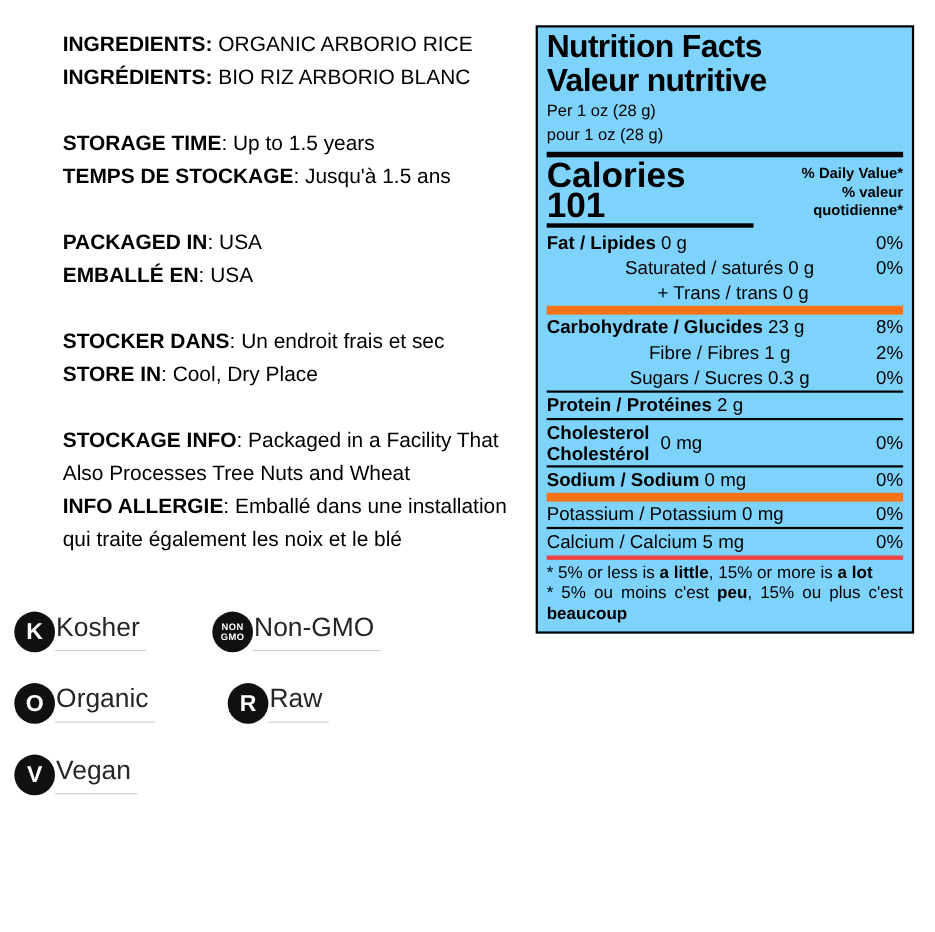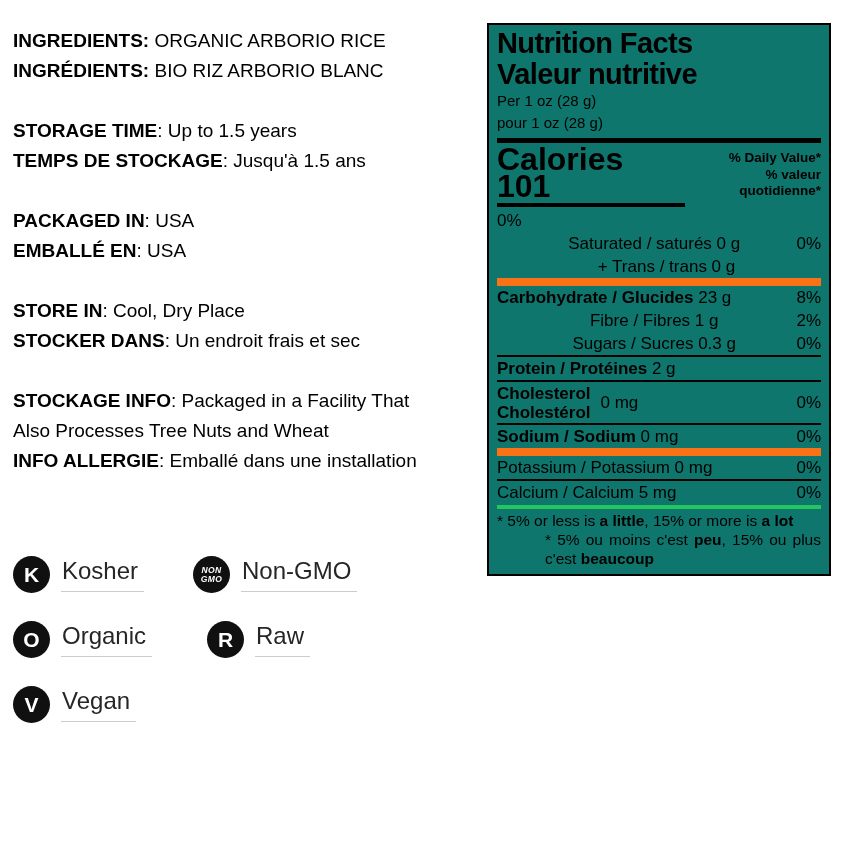--- a/index.html
+++ b/index.html
@@ -5,109 +5,111 @@
   html,body{margin:0;padding:0;}
   body{
     width:850px;height:847px;background:#ffffff;position:relative;
     font-family:"Liberation Sans",sans-serif;color:#000;
     -webkit-font-smoothing:antialiased;
   }
   b{font-weight:bold;}
 
   
   .left-info{position:absolute;left:13px;top:26px;width:468px;font-size:19px;line-height:30px;}
-  .info-section{margin-bottom:30px;}
+  .info-section{margin-bottom:30px;margin-left:44px;}
   .info-line{white-space:nowrap;}
 
   
   .nutrition{
     position:absolute;left:487px;top:23px;width:344px;box-sizing:border-box;
-    border:2px solid #000;background:#0f766e;padding:3px 8px 6px 8px;
+    border:2px solid #000;background:#7dd3fc;padding:3px 8px 6px 8px;
   }
   .nf-title{font-size:29px;font-weight:bold;line-height:31px;letter-spacing:-0.6px;}
   .nf-serving{font-size:15px;line-height:22px;}
   .nf-bar{height:0;border-top:5px solid #000;margin-top:4px;}
   .nf-cal-row{display:flex;justify-content:space-between;align-items:flex-start;padding-top:3px;}
   .nf-cal{font-size:32px;font-weight:bold;line-height:27px;border-bottom:4px solid #000;padding:0 6px 3px 0;}
   .nf-dvh{text-align:right;font-size:13.5px;font-weight:bold;line-height:16.5px;padding-top:4px;}
   .nf-rows{margin-top:2px;}
   .nf-row{display:flex;justify-content:space-between;align-items:baseline;font-size:17px;line-height:20px;padding:1.5px 0;}
   .nf-row.twol{align-items:center;}
   .nf-row .nm{flex:1;display:flex;align-items:center;}
   .nf-row .nm.plain{display:block;}
   .nf-row .dv{text-align:right;white-space:nowrap;}
   .indent{padding-left:15px;text-align:center;}
   .top-thin{border-top:2px solid #000;}
   .top-thick{border-top:8px solid #f97316;}
   .twol .stack div{font-weight:bold;line-height:19px;}
   .twol .val{margin-left:10px;}
-  .nf-foot{border-top:4px solid #22c55e;margin-top:1px;padding-top:2px;font-size:15.5px;line-height:19px;}
+  .nf-foot{border-top:4px solid #ef4444;margin-top:1px;padding-top:2px;font-size:15.5px;line-height:19px;}
   .nf-foot p{margin:0;}
-  .nf-foot p.fr{text-align:justify;margin-left:48px;}
+  .nf-foot p.fr{text-align:justify;}
 
   
   .badges{position:absolute;left:13px;top:555px;}
   .badge-row{display:flex;align-items:flex-start;margin-bottom:26px;}
   .badge{display:flex;align-items:center;height:39px;}
   .badge.col1{width:180px;}
   .badge.offset{margin-left:14px;}
   .badge-circle{
     width:37px;height:37px;border-radius:50%;background:#101010;color:#fff;
     display:flex;flex-direction:column;align-items:center;justify-content:center;
     font-weight:bold;flex:0 0 auto;
   }
   .badge-circle .big{font-size:21px;line-height:21px;}
-  .badge-circle .small{font-size:8.5px;line-height:9px;letter-spacing:0.4px;font-style:italic;}
+  .badge-circle .small{font-size:8.5px;line-height:9px;letter-spacing:0.4px;}
   .badge-label{
-    margin-left:11px;font-size:24px;color:#262626;line-height:26px;
+    font-size:24px;color:#262626;line-height:26px;
     padding:0 6px 7px 1px;border-bottom:1px solid #cccccc;
   }
 </style>
 </head>
 <body>
 
 <div class="left-info" id="left-info">
     <div class="info-section">
       <div class="info-line"><b>INGREDIENTS: </b><span>ORGANIC ARBORIO RICE</span></div>
       <div class="info-line"><b>INGRÉDIENTS: </b><span>BIO RIZ ARBORIO BLANC</span></div>
     </div>
     <div class="info-section">
       <div class="info-line"><b>STORAGE TIME</b><span>: Up to 1.5 years</span></div>
       <div class="info-line"><b>TEMPS DE STOCKAGE</b><span>: Jusqu'à 1.5 ans</span></div>
     </div>
     <div class="info-section">
       <div class="info-line"><b>PACKAGED IN</b><span>: USA</span></div>
       <div class="info-line"><b>EMBALLÉ EN</b><span>: USA</span></div>
     </div>
     <div class="info-section">
+      <div class="info-line"><b>STOCKER DANS</b><span>: Un endroit frais et sec</span></div>
       <div class="info-line"><b>STORE IN</b><span>: Cool, Dry Place</span></div>
-      <div class="info-line"><b>STOCKER DANS</b><span>: Un endroit frais et sec</span></div>
     </div>
     <div class="info-section">
       <div class="info-line"><b>STOCKAGE INFO</b><span>: Packaged in a Facility That</span></div>
       <div class="info-line"><span>Also Processes Tree Nuts and Wheat</span></div>
       <div class="info-line"><b>INFO ALLERGIE</b><span>: Emballé dans une installation</span></div>
+      <div class="info-line"><span>qui traite également les noix et le blé</span></div>
     </div>
   </div>
 
 <div class="nutrition">
   <div class="nf-title">Nutrition Facts</div>
   <div class="nf-title">Valeur nutritive</div>
   <div class="nf-serving">Per 1 oz (28 g)</div>
   <div class="nf-serving">pour 1 oz (28 g)</div>
   <div class="nf-bar"></div>
   <div class="nf-cal-row">
     <div class="nf-cal">Calories 101</div>
     <div class="nf-dvh">
       <div>% Daily Value*</div>
       <div>% valeur quotidienne*</div>
     </div>
   </div>
   <div class="nf-rows" id="nf-rows">
       <div class="nf-row">
+        <div class="nm plain"><b>Fat / Lipides</b><span> 0 g</span></div>
         <div class="dv">0%</div>
       </div>
       <div class="nf-row">
         <div class="nm indent plain"><span>Saturated / saturés 0 g</span></div>
         <div class="dv">0%</div>
       </div>
       <div class="nf-row">
         <div class="nm indent plain"><span>+ Trans / trans 0 g</span></div>
         <div class="dv"></div>
       </div>

